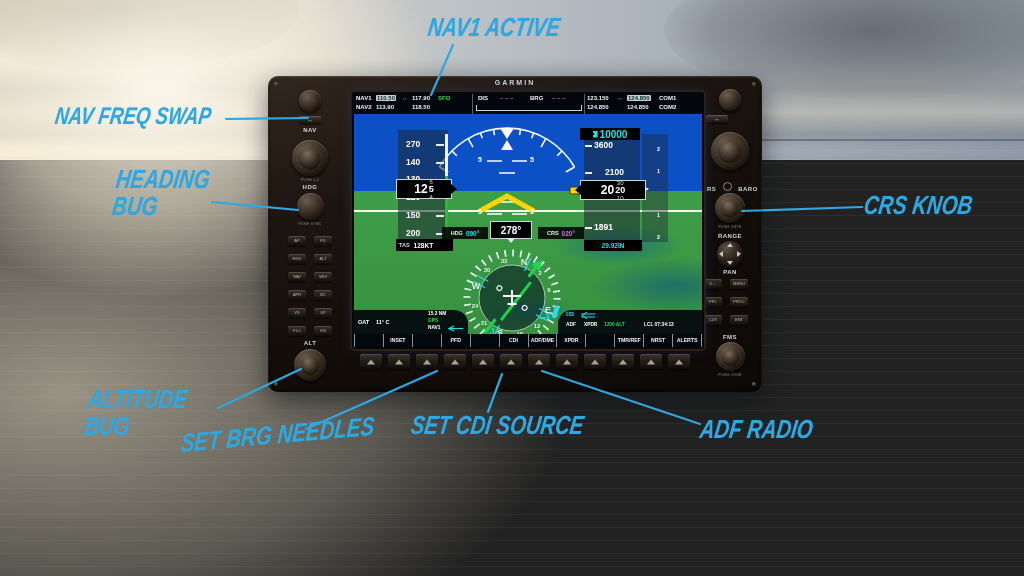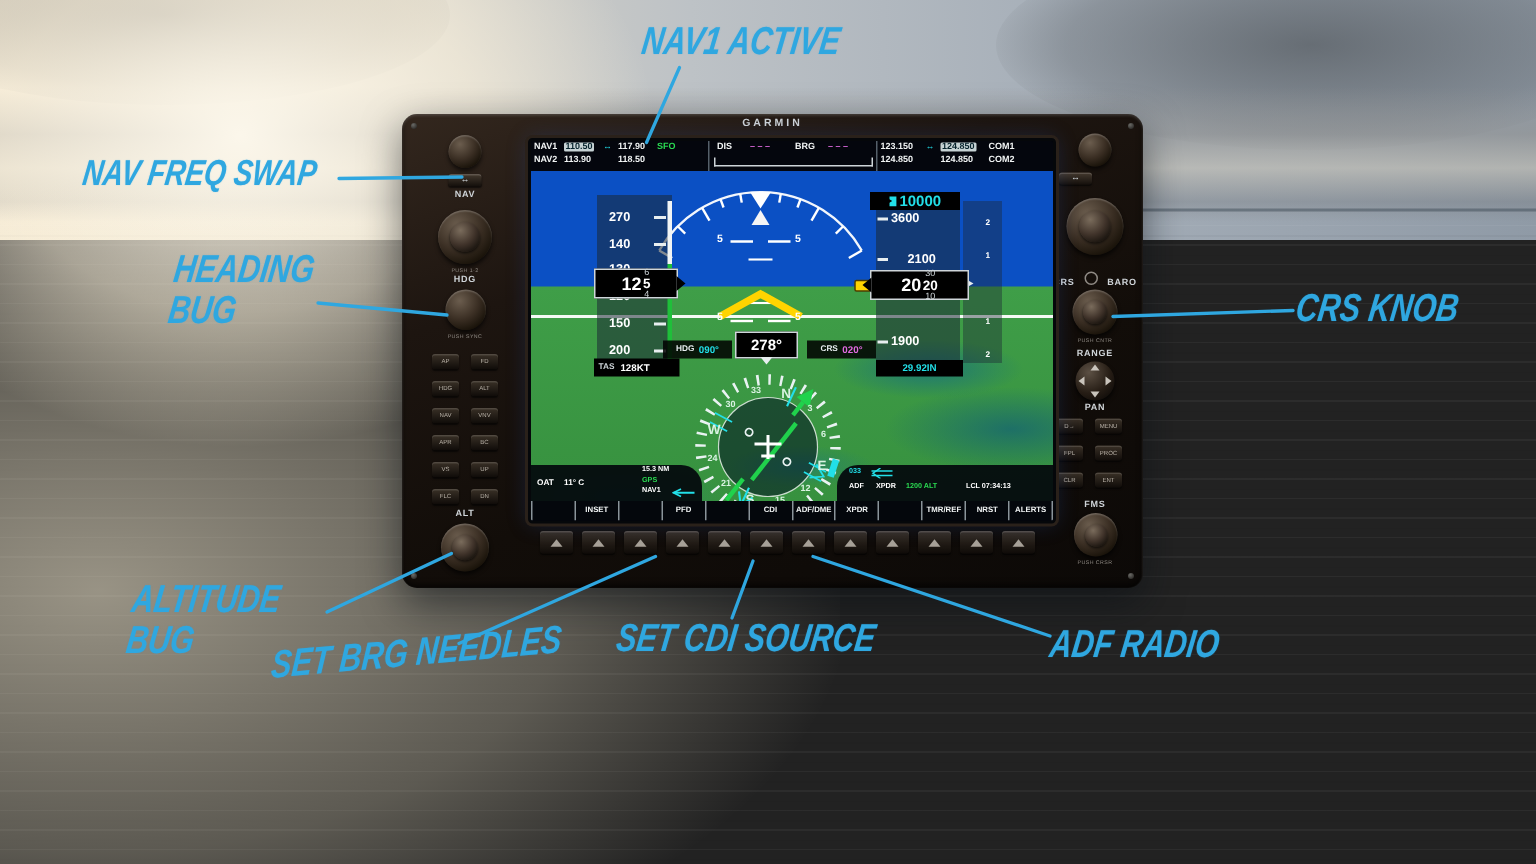--- a/index.html
+++ b/index.html
@@ -332,21 +332,21 @@
       </div>
 
       <div class="tape" style="left:230px;top:46px;width:56px;height:104px;"></div>
       <div class="tape" style="left:288px;top:40px;width:26px;height:108px;background:rgba(28,40,52,.42);"></div>
       <div class="valbox" style="left:226px;top:34px;width:60px;height:12px;border:none;">
         <span style="display:inline-block;width:5px;height:7px;background:#22dfe8;clip-path:polygon(0 0,100% 0,100% 100%,0 100%,0 70%,45% 50%,0 30%);margin-right:2px;"></span>
         <span style="font-size:10px;font-weight:bold;color:#22dfe8;">10000</span>
       </div>
       <span class="tnum" style="left:240px;top:46px;">3600</span>
       <span class="tnum" style="left:240px;top:73px;margin-left:11px;">2100</span>
-      <span class="tnum" style="left:240px;top:128px;">1900</span>
+      <span class="tnum" style="left:240px;top:128px;">1891</span>
       <div class="ttick" style="left:231px;top:51px;width:7px;"></div>
       <div class="ttick" style="left:231px;top:78px;width:7px;"></div>
       <div class="ttick" style="left:231px;top:133px;width:7px;"></div>
       <div class="valbox" style="left:226px;top:86px;width:64px;height:18px;">
         <span style="font-size:12px;font-weight:bold;">20</span>
         <span class="scrollcol">
           <span style="font-size:6px;color:#cfd6da;">30</span>
           <span style="font-size:9px;font-weight:bold;">20</span>
           <span style="font-size:6px;color:#cfd6da;">10</span>
         </span>

